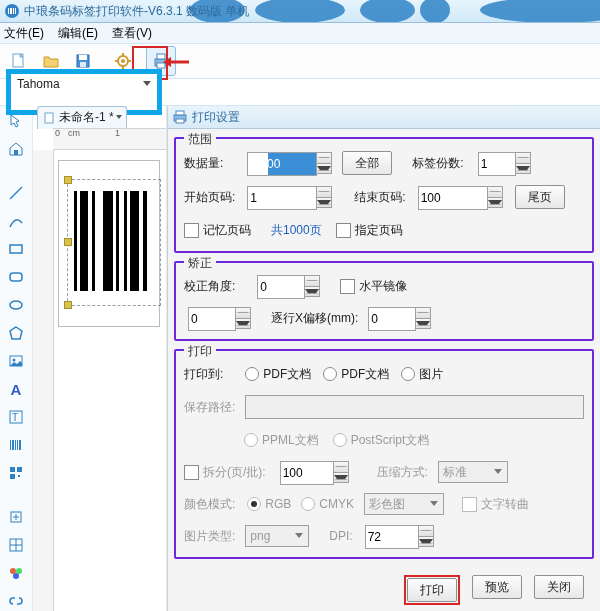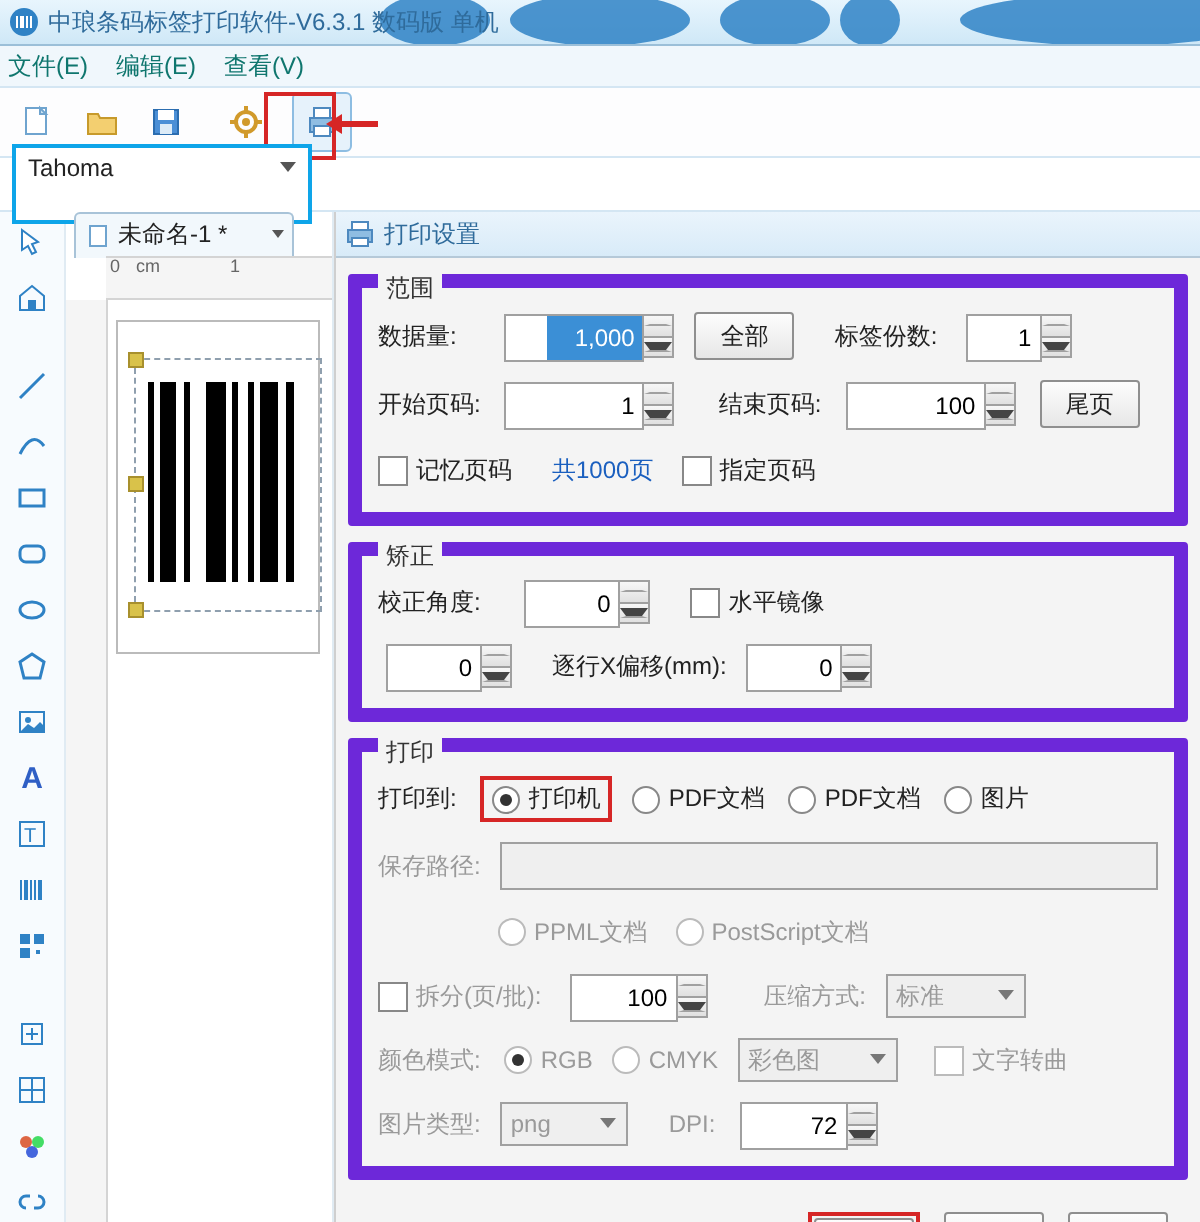--- a/index.html
+++ b/index.html
@@ -7,58 +7,58 @@
 .titlebar{height:22px;background:linear-gradient(to bottom,#e8f5fd 0%,#cfe8f7 100%);border-bottom:1px solid #9bbfd8;display:flex;align-items:center;padding-left:4px;position:relative;overflow:hidden}
 .titlebar .blob{position:absolute;height:26px;top:-3px;border-radius:50%;background:#2f82c5;opacity:.85}
 .titlebar .blob.b1{left:190px;width:55px}
 .titlebar .blob.b2{left:255px;width:90px}
 .titlebar .blob.b3{left:360px;width:55px}
 .titlebar .blob.b4{left:420px;width:30px}
 .titlebar .blob.b5{left:480px;width:150px}
 .title-icon{width:16px;height:16px;margin-right:4px;position:relative;z-index:2}
 .title-text{color:#2f6b9b;font-size:12px;position:relative;z-index:2}
 .menubar{height:20px;display:flex;align-items:center;padding-left:4px;border-bottom:1px solid #d4e6f3;background:#f0f7fc}
-.menubar span{margin-right:14px;color:#0f766e;cursor:default}
+.menubar span{margin-right:14px;color:#000000;cursor:default}
 .menubar .hidden{visibility:hidden}
 .toolbar{height:34px;border-bottom:1px solid #d4e6f3;background:#fdfdfe;display:flex;align-items:center;padding-left:4px;position:relative}
 .tool-btn{width:28px;height:28px;display:flex;align-items:center;justify-content:center;margin-right:2px;border:1px solid transparent;border-radius:3px}
 .tool-btn.hover{border-color:#8dbde2;background:#e6f2fb}
 .print-highlight{border:2px solid #d62626;padding:1px;position:absolute;left:132px;top:2px;width:30px;height:28px;pointer-events:none}
 .print-arrow{position:absolute;left:163px;top:11px;z-index:3}
 .print-arrow svg{display:block}
 .toolbar2{height:26px;border-bottom:1px solid #d4e6f3;background:#fff;display:flex;align-items:center;padding-left:6px}
-.font-combo{height:20px;border:2px solid #0ea5e9;padding:0 20px 16px 6px;display:flex;align-items:center;min-width:120px;background:#fff;position:relative}
+.font-combo{height:20px;border:5px solid #0ea5e9;padding:0 20px 16px 6px;display:flex;align-items:center;min-width:120px;background:#fff;position:relative}
 .font-combo::after{content:"";position:absolute;right:6px;top:7px;border-left:4px solid transparent;border-right:4px solid transparent;border-top:5px solid #555}
 .main{display:flex;height:529px}
 .left-col{width:32px;background:#f7fbfe;border-right:1px solid #e0ebf3;display:flex;flex-direction:column;align-items:center;padding-top:4px;gap:6px}
 .lc-btn{width:22px;height:22px;display:flex;align-items:center;justify-content:center}
 .canvas-col{width:133px;border-right:1px solid #e0ebf3;display:flex;flex-direction:column}
 .doc-tab{height:22px;display:flex;align-items:center}
-.doc-tab-btn{height:22px;border:1px solid #a8c3d8;border-bottom:none;border-top-left-radius:3px;border-top-right-radius:3px;background:#f2f8fc;padding:0 32px 0 6px;display:flex;align-items:center;position:relative;margin-left:4px}
+.doc-tab-btn{height:22px;border:1px solid #a8c3d8;border-bottom:none;border-top-left-radius:3px;border-top-right-radius:3px;background:#f2f8fc;padding:0 12px 0 6px;display:flex;align-items:center;position:relative;margin-left:4px}
 .doc-tab-btn .dd{position:absolute;right:4px;top:8px;border-left:3px solid transparent;border-right:3px solid transparent;border-top:4px solid #555}
 .ruler-h{height:20px;background:#f5f5f5;border-top:1px solid #d4d4d4;border-bottom:1px solid #d4d4d4;position:relative;margin-left:20px}
 .ruler-h span{position:absolute;top:-1px;font-size:9px;color:#666}
 .canvas-area{flex:1;display:flex;position:relative}
 .ruler-v{width:20px;background:#f5f5f5;border-right:1px solid #d4d4d4}
 .page{background:#fff;border:1px solid #bbb;width:100px;height:165px;margin-top:10px;margin-left:4px;position:relative}
 .barcode-sel{position:absolute;left:8px;top:18px;width:92px;height:125px;border:1px dashed #8f9fae}
 .handle{position:absolute;width:6px;height:6px;background:#d9c24a;border:1px solid #a8902d}
 .bc{position:absolute;left:15px;top:30px;width:80px;height:100px;display:flex;align-items:flex-end}
 .bc div{background:#000;height:100%}
 .panel{flex:1;background:#f4f4f4;border-left:1px solid #cfcfcf;position:relative}
 .panel-title{height:22px;background:linear-gradient(to bottom,#eaf4fc,#d8ebf8);border-bottom:1px solid #b5c9d8;display:flex;align-items:center;padding-left:4px;color:#2f6b9b}
 .panel-title .pi{width:16px;height:16px;margin-right:4px}
 .panel-body{padding:8px 6px 6px 6px}
-.group{border:7px solid #6d28d9;border-radius:2px;padding:12px 8px 10px 8px;margin-bottom:8px;position:relative}
+.group{border:2px solid #6d28d9;border-radius:2px;padding:12px 8px 10px 8px;margin-bottom:8px;position:relative}
 .group-title{position:absolute;left:8px;top:-8px;background:#f4f4f4;padding:0 4px;color:#333}
 .row{display:flex;align-items:center;margin-bottom:10px;min-height:22px}
 .row:last-child{margin-bottom:0}
 .lbl{margin-right:6px;white-space:nowrap}
 .spinner{display:flex;align-items:stretch;height:22px}
-.spin-input{width:62px;height:20px;border:1px solid #a0a0a0;background:#fff;text-align:right;padding-right:4px;font-family:inherit;font-size:12px}
+.spin-input{width:62px;height:20px;border:1px solid #a0a0a0;background:#fff;text-align:left;padding-right:4px;font-family:inherit;font-size:12px}
 .spin-btns{width:14px;border:1px solid #a0a0a0;border-left:none;display:flex;flex-direction:column}
 .spin-btns div{flex:1;background:linear-gradient(#f7f7f7,#e0e0e0);display:flex;align-items:center;justify-content:center}
 .spin-btns div:first-child{border-bottom:1px solid #a0a0a0}
 .arr-up{border-left:3px solid transparent;border-right:3px solid transparent;border-bottom:4px solid #444}
 .arr-down{border-left:3px solid transparent;border-right:3px solid transparent;border-top:4px solid #444}
 .btn{height:22px;padding:0 12px;border:1px solid #8f8f8f;background:linear-gradient(#fdfdfd,#e7e7e7);display:flex;align-items:center;border-radius:2px;cursor:pointer}
 .btn-hl{border:2px solid #d62626;padding:1px}
 .chk{width:13px;height:13px;border:1px solid #888;background:#fff;margin-right:4px;display:inline-block;vertical-align:middle}
 .radio{width:12px;height:12px;border:1px solid #888;border-radius:50%;background:#fff;margin-right:4px;display:inline-flex;align-items:center;justify-content:center;vertical-align:middle}
 .radio.on::after{content:"";width:6px;height:6px;border-radius:50%;background:#333}
@@ -441,26 +441,20 @@
                 </div>
             </div>
           </div>
         </div>
 
         <div class="group">
           <span class="group-title">打印</span>
           <div class="row">
             <span class="lbl">打印到:</span>
             <div style="width:6px"></div>
-            <span class="btn-hl">
-              <span style="display:flex;align-items:center;padding:0 3px">
-                <span class="radio on"></span>
-                <span>打印机</span>
-              </span>
-            </span>
             <div style="width:10px"></div>
             <span class="radio"></span>
               <span>PDF文档</span>
             <div style="width:12px"></div>
             <span class="radio"></span>
               <span>PDF文档</span>
             <div style="width:12px"></div>
             <span class="radio"></span>
               <span>图片</span>
           </div>

